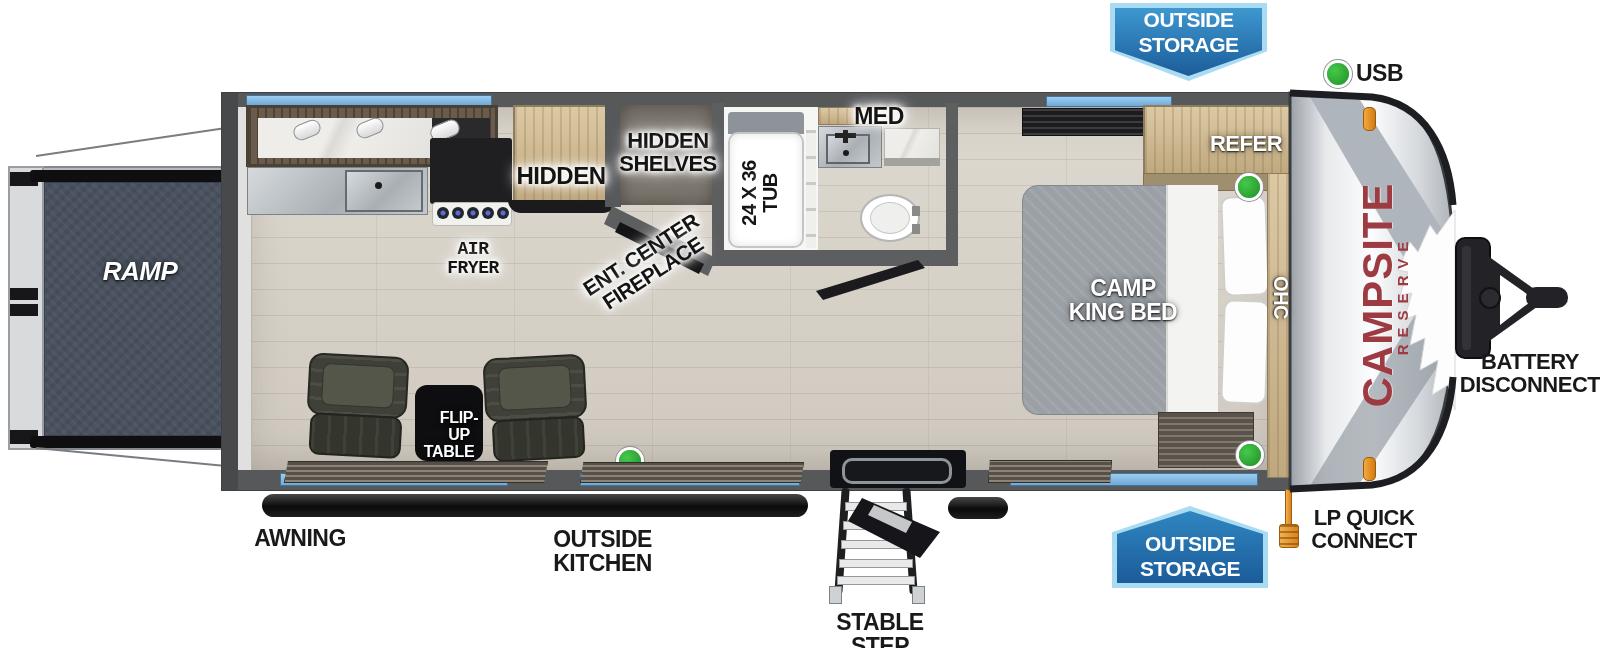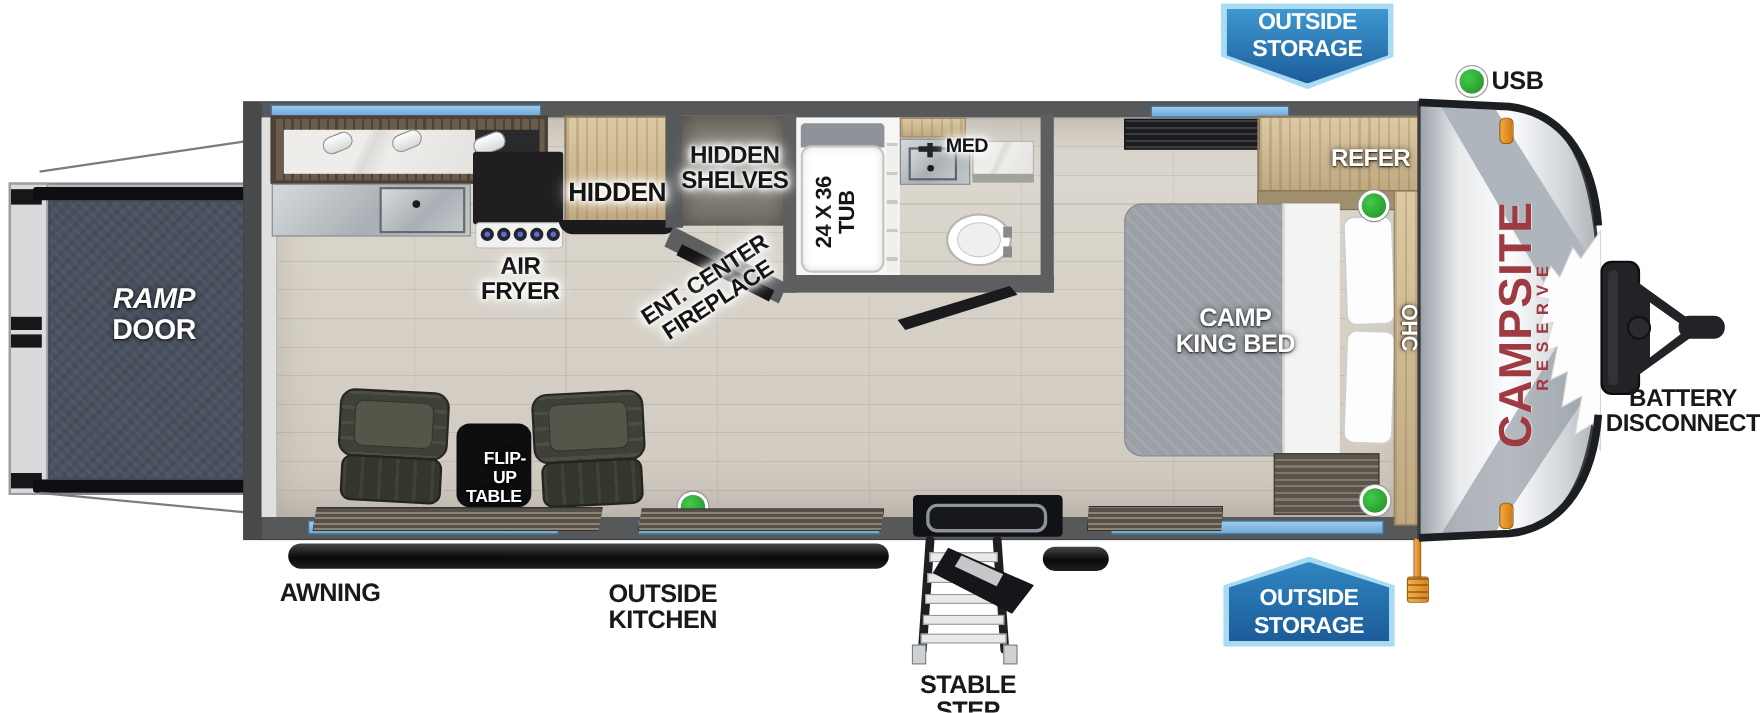--- a/index.html
+++ b/index.html
@@ -226,57 +226,60 @@
   <div style="left:1363px;top:457px;width:13px;height:24px;border-radius:5px;background:linear-gradient(90deg,#f5a93c,#d17a14);border:1px solid #995d0c;"></div>
 
   <div style="left:1258px;top:272px;width:240px;height:46px;transform:rotate(-90deg);
               font-size:42px;font-weight:bold;letter-spacing:1px;color:#9e3a42;text-align:center;line-height:46px;
               text-shadow:0 1px 1px rgba(255,255,255,.6);">CAMPSITE</div>
   <div style="left:1320px;top:286px;width:166px;height:18px;transform:rotate(-90deg);
               font-size:15px;font-weight:bold;letter-spacing:7px;color:#9e3a42;text-align:center;line-height:18px;">RESERVE</div>
 
   <div class="lblW" style="left:64px;top:258px;width:152px;font-size:26px;">
     <span style="position:static;display:block;font-style:italic;">RAMP</span>
-    <span style="position:static;display:block;">DOOR</span>
-  </div>
-  <div class="lblB" style="left:428px;top:230px;width:90px;font-size:22px;">
+  </div>
+  <div class="lblB" style="left:428px;top:240px;width:90px;font-size:18px;font-family:Liberation Mono, monospace;">
     <span style="position:static;display:block;">AIR</span>
     <span style="position:static;display:block;text-align:center;">FRYER</span>
   </div>
   <div class="lblB" style="left:513px;top:163px;width:96px;font-size:24px;">HIDDEN</div>
   <div class="lblB" style="left:613px;top:129px;width:110px;font-size:22px;">
     <span style="position:static;display:block;">HIDDEN</span>
     <span style="position:static;display:block;">SHELVES</span>
   </div>
   <div class="lblB" style="left:562px;top:242px;width:170px;font-size:21px;transform:rotate(-33deg);">
     <span style="position:static;display:block;">ENT. CENTER</span>
     <span style="position:static;display:block;">FIREPLACE</span>
   </div>
   <div class="lblB" style="left:705px;top:172px;width:110px;font-size:20px;transform:rotate(-90deg);">
     <span style="position:static;display:block;">24 X 36</span>
     <span style="position:static;display:block;">TUB</span>
   </div>
-  <div class="lblB" style="left:845px;top:104px;width:68px;font-size:18px;margin-top:19px;">MED</div>
+  <div class="lblB" style="left:845px;top:104px;width:68px;font-size:23px;">MED</div>
   <div class="lblW" style="left:1058px;top:276px;width:130px;font-size:23px;">
     <span style="position:static;display:block;">CAMP</span>
     <span style="position:static;display:block;">KING BED</span>
   </div>
   <div class="lblW" style="left:1203px;top:132px;width:86px;font-size:22px;">REFER</div>
   <div class="lblW" style="left:1245px;top:287px;width:70px;font-size:20px;transform:rotate(90deg);">OHC</div>
   <div class="lblW" style="left:415px;top:410px;width:68px;font-size:16px;letter-spacing:-0.3px;">
     <span style="position:static;display:block;padding-left:20px;">FLIP-UP</span>
     <span style="position:static;display:block;">TABLE</span>
   </div>
 
   <div class="lblX" style="left:245px;top:526px;width:110px;font-size:23px;">AWNING</div>
   <div class="lblX" style="left:540px;top:527px;width:125px;font-size:23px;">
     <span style="position:static;display:block;">OUTSIDE</span>
     <span style="position:static;display:block;">KITCHEN</span>
   </div>
   <div class="lblX" style="left:805px;top:610px;width:150px;font-size:23px;">STABLE STEP</div>
+  <div class="lblX" style="left:1304px;top:506px;width:120px;font-size:22px;">
+    <span style="position:static;display:block;">LP QUICK</span>
+    <span style="position:static;display:block;">CONNECT</span>
+  </div>
   <div class="lblX" style="left:1448px;top:350px;width:164px;font-size:22px;">
     <span style="position:static;display:block;">BATTERY</span>
     <span style="position:static;display:block;">DISCONNECT</span>
   </div>
 
   <div class="badgeOuter ptDown" style="left:1110px;top:3px;width:157px;height:78px;">
     <div class="badgeInner ptDown" style="left:5px;top:5px;width:147px;height:68px;padding-bottom:18px;background:linear-gradient(180deg,#3e98d0,#1b5c9a);">
       <span style="position:static;">OUTSIDE</span>
       <span style="position:static;">STORAGE</span>
     </div>

